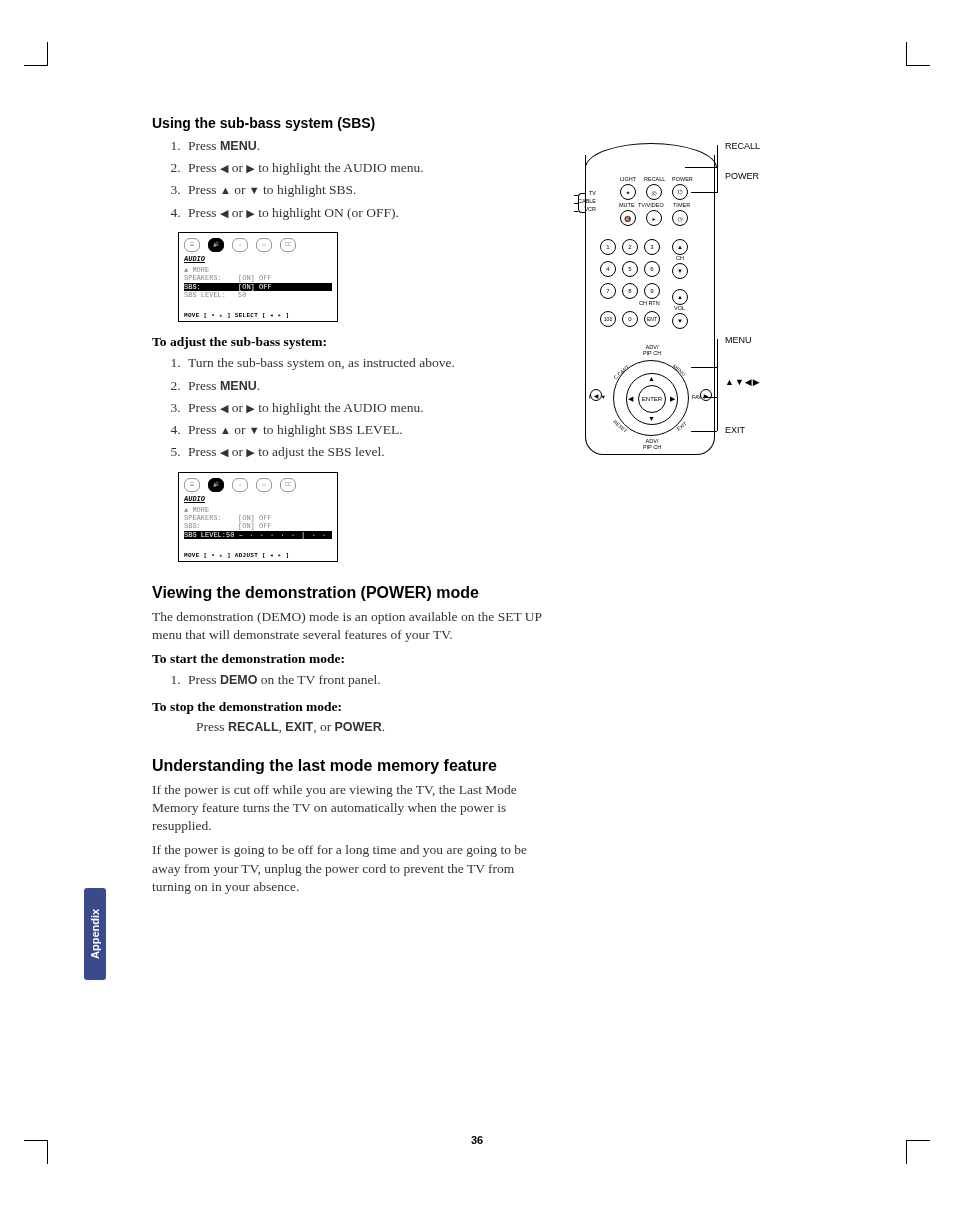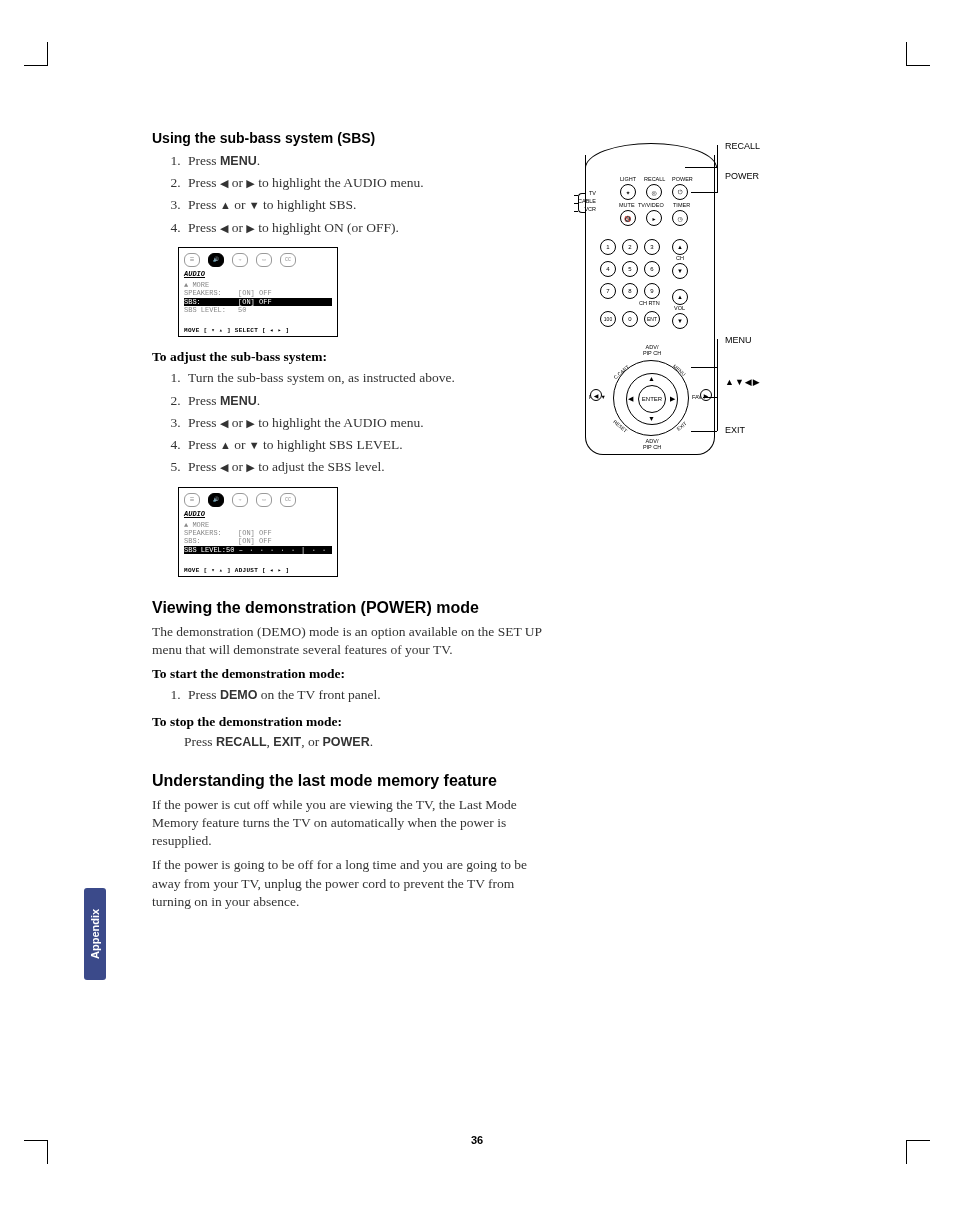--- a/index.html
+++ b/index.html
@@ -17,21 +17,21 @@
     border-color: #000;
   }
   .crop-tl { top: 42px; left: 24px; border-right: 1px solid #000; border-bottom: 1px solid #000; }
   .crop-tr { top: 42px; right: 24px; border-left: 1px solid #000; border-bottom: 1px solid #000; }
   .crop-bl { bottom: 42px; left: 24px; border-right: 1px solid #000; border-top: 1px solid #000; }
   .crop-br { bottom: 42px; right: 24px; border-left: 1px solid #000; border-top: 1px solid #000; }
 
   .page {
     position: absolute;
     left: 152px;
-    top: 130px;
+    top: 115px;
     width: 660px;
   }
   .col-left {
     width: 402px;
   }
   .h-sub {
     font-family: Arial, Helvetica, sans-serif;
     font-weight: bold;
     font-size: 14px;
     margin-bottom: 6px;
@@ -121,21 +121,21 @@
     margin-top: 12px;
     font-size: 6px;
     font-weight: bold;
     letter-spacing: 0.3px;
     color: #000;
   }
   .slider-dots { letter-spacing: 1px; }
 
   
   .press-line {
-    margin-left: 32px;
+    margin-left: 44px;
     font-size: 13.5px;
     color: #333;
     margin-bottom: 10px;
   }
 
   
   .side-tab {
     position: absolute;
     left: 84px;
     top: 888px;

